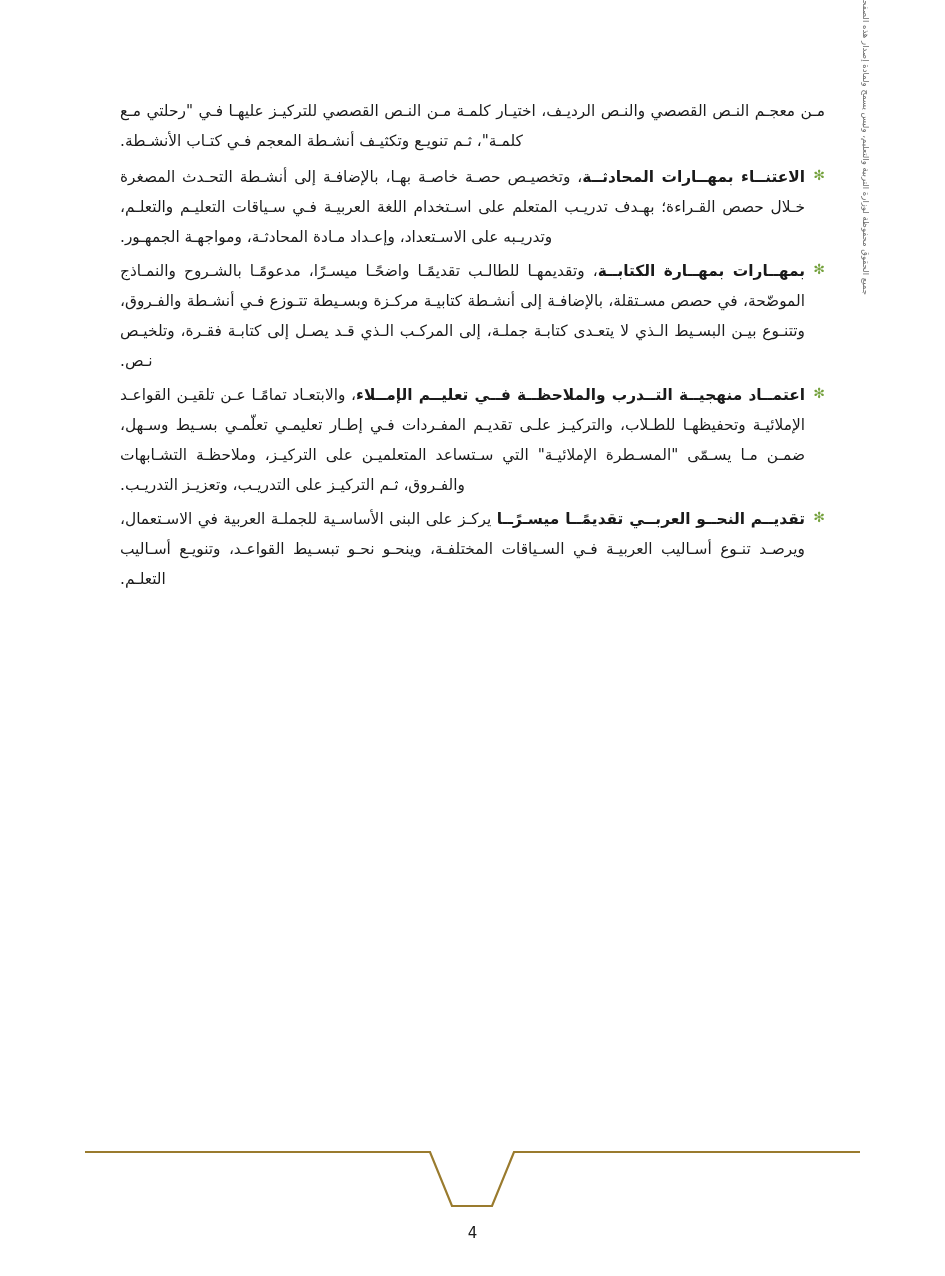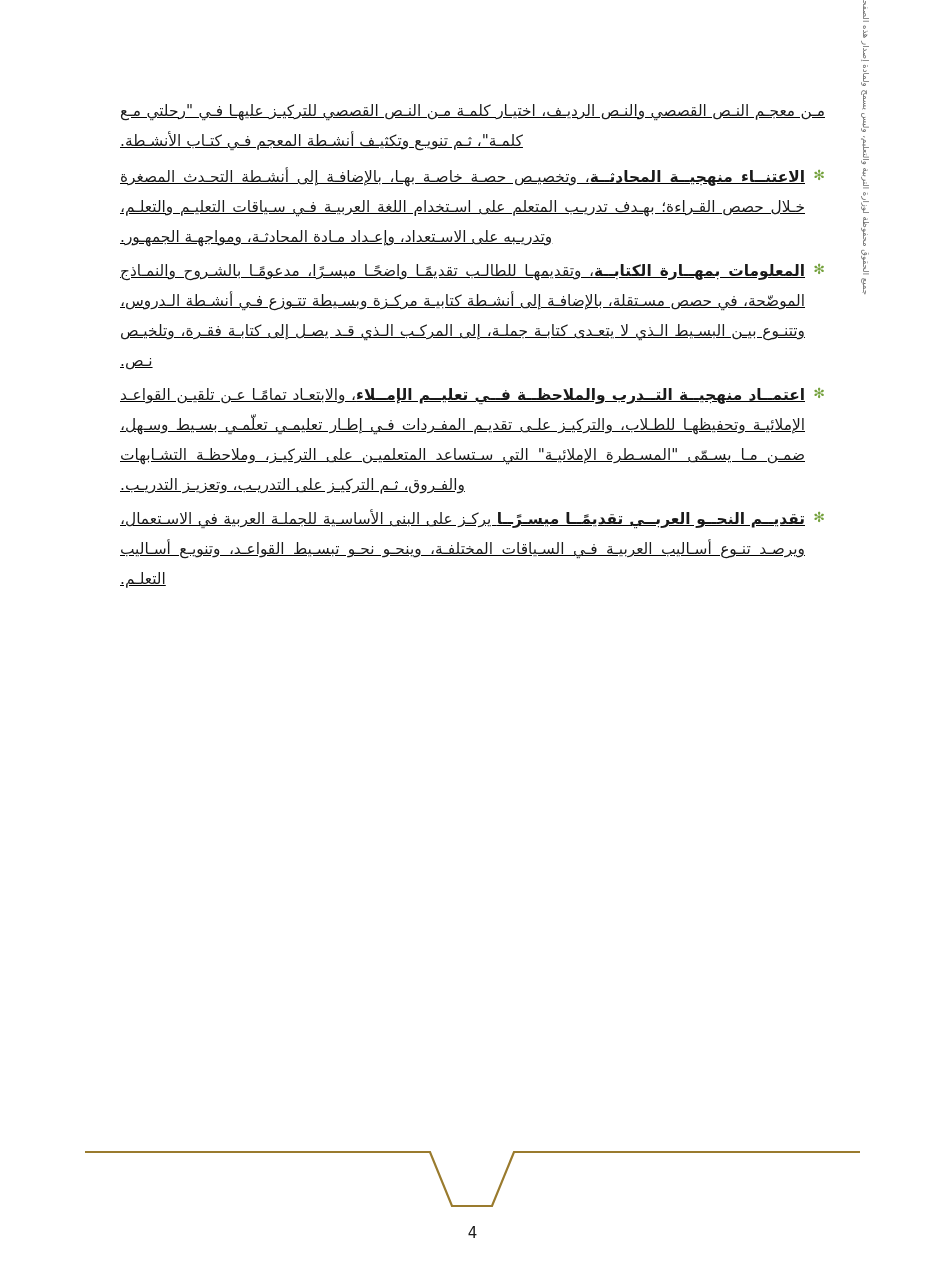--- a/index.html
+++ b/index.html
@@ -33,21 +33,20 @@
   }
 
   
   .content {
     position: absolute;
     top: 96px;
     right: 120px;
     left: 120px;
     direction: rtl;
     text-align: justify;
-    text-decoration: underline;
   }
 
   p.lead {
     margin: 0 0 6px 0;
     font-size: 15.4px;
     line-height: 1.95;
     color: #1a1a1a;
     text-align: justify;
     text-align-last: left;
   }
@@ -112,26 +111,26 @@
   <div class="side-notice">جميع الحقوق محفوظة لوزارة التربية والتعليم، وليس يسمح ولمادة إصدار هذه الصفحة أو جزء منها أو تخزينها في نطاق استعادة المعلومات أو نقله بأي شكل من الأشكال دون إذن مسبق من الناشر</div>
 
   <div class="content">
 
     <p class="lead">مـن معجـم النـص القصصي والنـص الرديـف، اختيـار كلمـة مـن النـص القصصي للتركيـز عليهـا فـي "رحلتي مـع كلمـة"، ثـم تنويـع وتكثيـف أنشـطة المعجم فـي كتـاب الأنشـطة.</p>
 
     <ul class="bullets">
 
       <li>
         <span class="star">✻</span>
-        <span class="li-text"><b class="hl">الاعتنــاء منهجيــة المحادثــة</b><span>، وتخصيـص حصـة خاصـة بهـا، بالإضافـة إلى أنشـطة التحـدث المصغرة خـلال حصص القـراءة؛ بهـدف تدريـب المتعلم على اسـتخدام اللغة العربيـة فـي سـياقات التعليـم والتعلـم، وتدريـبه على الاسـتعداد، وإعـداد مـادة المحادثـة، ومواجهـة الجمهـور.</span></span>
+        <span class="li-text"><b class="hl">الاعتنــاء بمهــارات المحادثــة</b><span>، وتخصيـص حصـة خاصـة بهـا، بالإضافـة إلى أنشـطة التحـدث المصغرة خـلال حصص القـراءة؛ بهـدف تدريـب المتعلم على اسـتخدام اللغة العربيـة فـي سـياقات التعليـم والتعلـم، وتدريـبه على الاسـتعداد، وإعـداد مـادة المحادثـة، ومواجهـة الجمهـور.</span></span>
       </li>
 
       <li>
         <span class="star">✻</span>
-        <span class="li-text"><b class="hl">المعلومات بمهــارة الكتابــة</b><span>، وتقديمهـا للطالـب تقديمًـا واضحًـا ميسـرًا، مدعومًـا بالشـروح والنمـاذج الموضّحة، في حصص مسـتقلة، بالإضافـة إلى أنشـطة كتابيـة مركـزة وبسـيطة تتـوزع فـي أنشـطة الـدروس، وتتنـوع بيـن البسـيط الـذي لا يتعـدى كتابـة جملـة، إلى المركـب الـذي قـد يصـل إلى كتابـة فقـرة، وتلخيـص نـص.</span></span>
+        <span class="li-text"><b class="hl">بمهــارات بمهــارة الكتابــة</b><span>، وتقديمهـا للطالـب تقديمًـا واضحًـا ميسـرًا، مدعومًـا بالشـروح والنمـاذج الموضّحة، في حصص مسـتقلة، بالإضافـة إلى أنشـطة كتابيـة مركـزة وبسـيطة تتـوزع فـي أنشـطة والفـروق، وتتنـوع بيـن البسـيط الـذي لا يتعـدى كتابـة جملـة، إلى المركـب الـذي قـد يصـل إلى كتابـة فقـرة، وتلخيـص نـص.</span></span>
       </li>
 
       <li>
         <span class="star">✻</span>
         <span class="li-text"><b class="hl">اعتمــاد منهجيــة التــدرب والملاحظــة فــي تعليــم الإمــلاء</b><span>، والابتعـاد تمامًـا عـن تلقيـن القواعـد الإملائيـة وتحفيظهـا للطـلاب، والتركيـز علـى تقديـم المفـردات فـي إطـار تعليمـي تعلّمـي بسـيط وسـهل، ضمـن مـا يسـمّى "المسـطرة الإملائيـة" التي سـتساعد المتعلميـن على التركيـز، وملاحظـة التشـابهات والفـروق، ثـم التركيـز على التدريـب، وتعزيـز التدريـب.</span></span>
       </li>
 
       <li>
         <span class="star">✻</span>
         <span class="li-text"><b class="hl">تقديــم النحــو العربــي تقديمًــا ميسـرًــا</b><span> يركـز على البنى الأساسـية للجملـة العربية في الاسـتعمال، ويرصـد تنـوع أسـاليب العربيـة فـي السـياقات المختلفـة، وينحـو نحـو تبسـيط القواعـد، وتنويـع أسـاليب التعلـم.</span></span>

